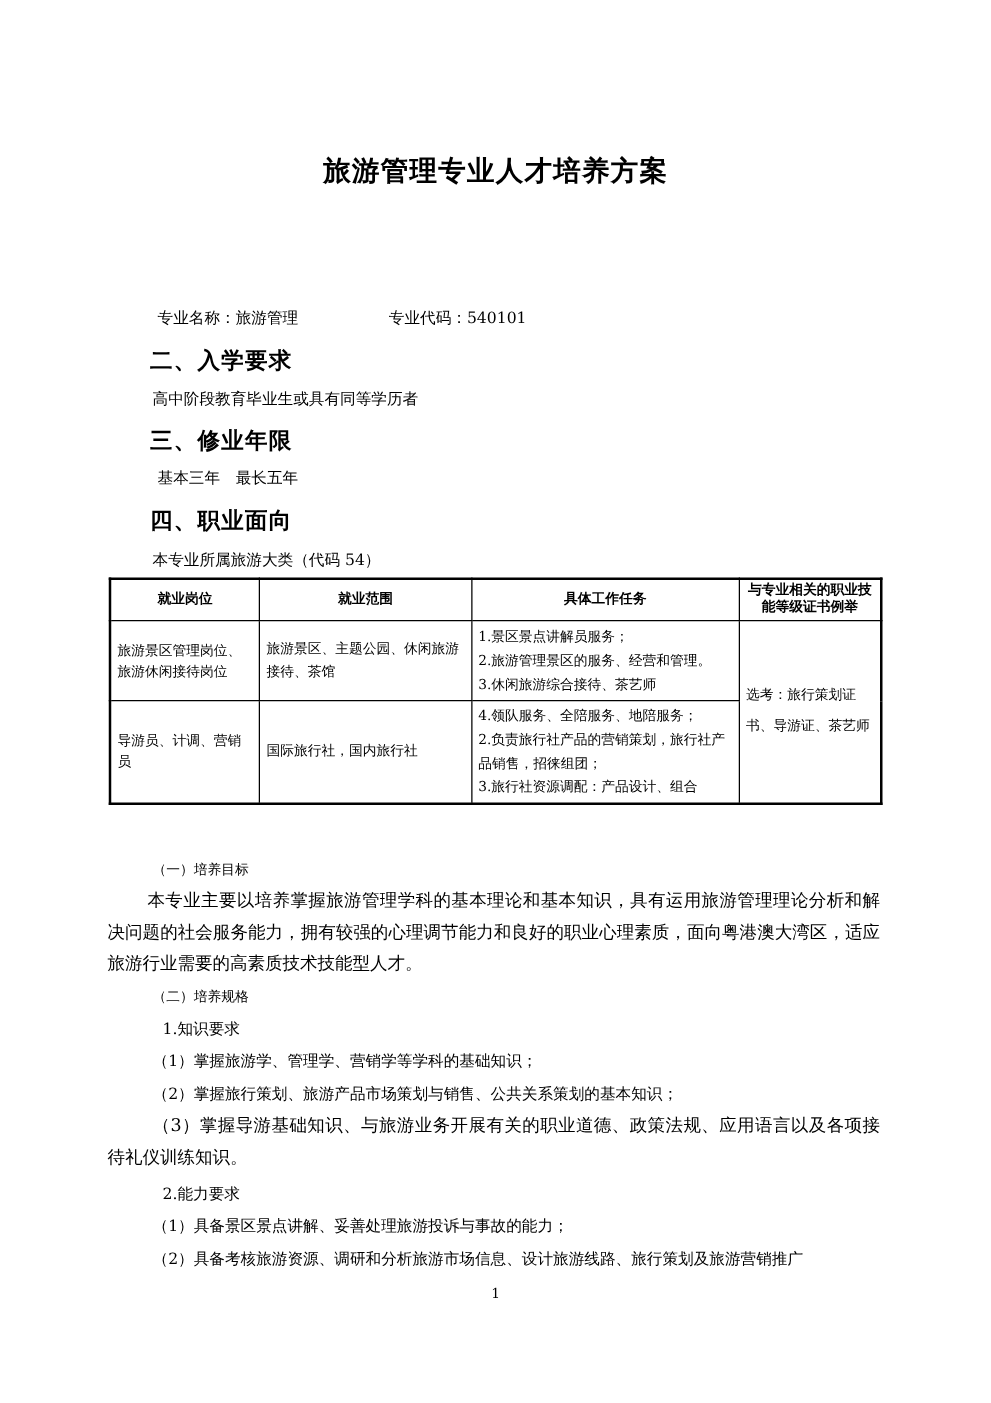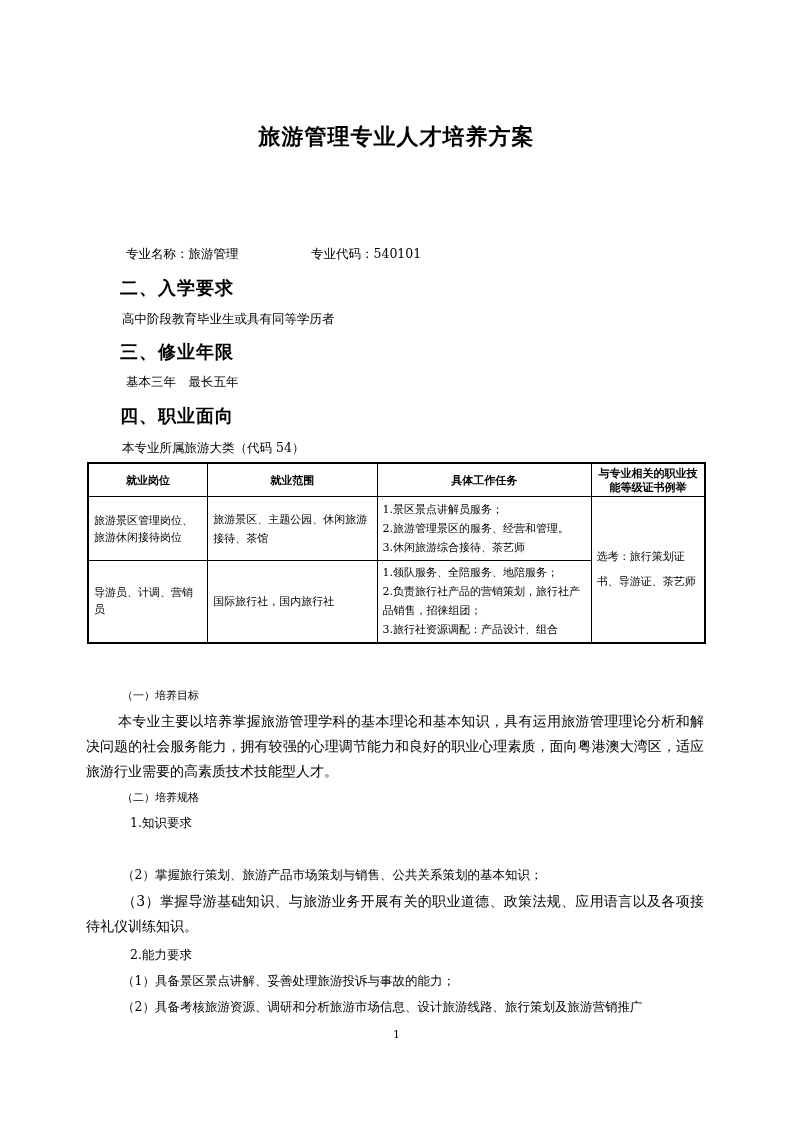--- a/index.html
+++ b/index.html
@@ -1,19 +1,19 @@
 <!DOCTYPE html>
 <html><head>
 <meta charset="utf-8">
 <style>
   html, body { margin: 0; padding: 0; background: #ffffff; }
   body { width: 793px; height: 1122px; position: relative; overflow: hidden; color: #000; }
   .page { position: absolute; left: 0; top: 0; width: 793px; height: 1122px; }
   .serif { font-family: "DejaVu Serif", "Liberation Serif", serif; }
-  .sans { font-family: Liberation Serif, serif; }
+  .sans { font-family: Liberation Mono, monospace; }
   .title { position: absolute; left: 0; width: 793px; top: 122px; text-align: center; font-size: 22px; font-weight: bold; letter-spacing: 1px; }
   .h1 { position: absolute; left: 120px; font-size: 18px; font-weight: bold; letter-spacing: 1px; }
   .h2 { position: absolute; left: 122px; font-size: 11px; }
   .p { position: absolute; font-size: 12.5px; white-space: nowrap; }
   .para { position: absolute; left: 86px; width: 618px; font-size: 14px; line-height: 25px; text-align: justify; }
   table.occ { position: absolute; left: 87px; top: 462px; width: 619px; border-collapse: collapse; border: 2px solid #000; font-size: 11px; }
   table.occ th, table.occ td { border: 1px solid #000; padding: 2px 5px; vertical-align: middle; }
   table.occ th { font-weight: bold; font-size: 11px; height: 28px; text-align: center; line-height: 14px; }
   table.occ td.task { line-height: 19px; }
   table.occ td.c { text-align: left; line-height: 17px; }
@@ -60,33 +60,34 @@
         <div>1.景区景点讲解员服务；</div>
         <div>2.旅游管理景区的服务、经营和管理。</div>
         <div>3.休闲旅游综合接待、茶艺师</div>
       </td>
       <td rowspan="2" class="l" style="line-height:25px;">选考：旅行策划证书、导游证、茶艺师</td>
     </tr>
     <tr style="height:82px;">
       <td class="c">导游员、计调、营销员</td>
       <td class="l">国际旅行社，国内旅行社</td>
       <td class="task">
-        <div>1.领队服务、全陪服务、地陪服务；</div>
+        <div>4.领队服务、全陪服务、地陪服务；</div>
         <div>2.负责旅行社产品的营销策划，旅行社产品销售，招徕组团；</div>
         <div>3.旅行社资源调配：产品设计、组合</div>
       </td>
     </tr>
   </tbody>
     </table>
 
   <div class="h2 sans" style="top:688px;">（一）培养目标</div>
   <div class="para serif" style="top:709px; text-indent:32px;">本专业主要以培养掌握旅游管理学科的基本理论和基本知识，具有运用旅游管理理论分析和解决问题的社会服务能力，拥有较强的心理调节能力和良好的职业心理素质，面向粤港澳大湾区，适应旅游行业需要的高素质技术技能型人才。</div>
 
   <div class="h2 sans" style="top:790px;">（二）培养规格</div>
   <div class="p serif" style="left:130px; top:815px;">1.知识要求</div>
+  <div class="p serif" style="left:122px; top:841px;">（1）掌握旅游学、管理学、营销学等学科的基础知识；</div>
   <div class="p serif" style="left:122px; top:867px;">（2）掌握旅行策划、旅游产品市场策划与销售、公共关系策划的基本知识；</div>
   <div class="para serif" style="top:889px; text-indent:36px;">（3）掌握导游基础知识、与旅游业务开展有关的职业道德、政策法规、应用语言以及各项接待礼仪训练知识。</div>
 
   <div class="p serif" style="left:130px; top:947px;">2.能力要求</div>
   <div class="p serif" style="left:122px; top:973px;">（1）具备景区景点讲解、妥善处理旅游投诉与事故的能力；</div>
   <div class="p serif" style="left:122px; top:999px;">（2）具备考核旅游资源、调研和分析旅游市场信息、设计旅游线路、旅行策划及旅游营销推广</div>
 
   <div class="pn serif">1</div>
 </div>
 

